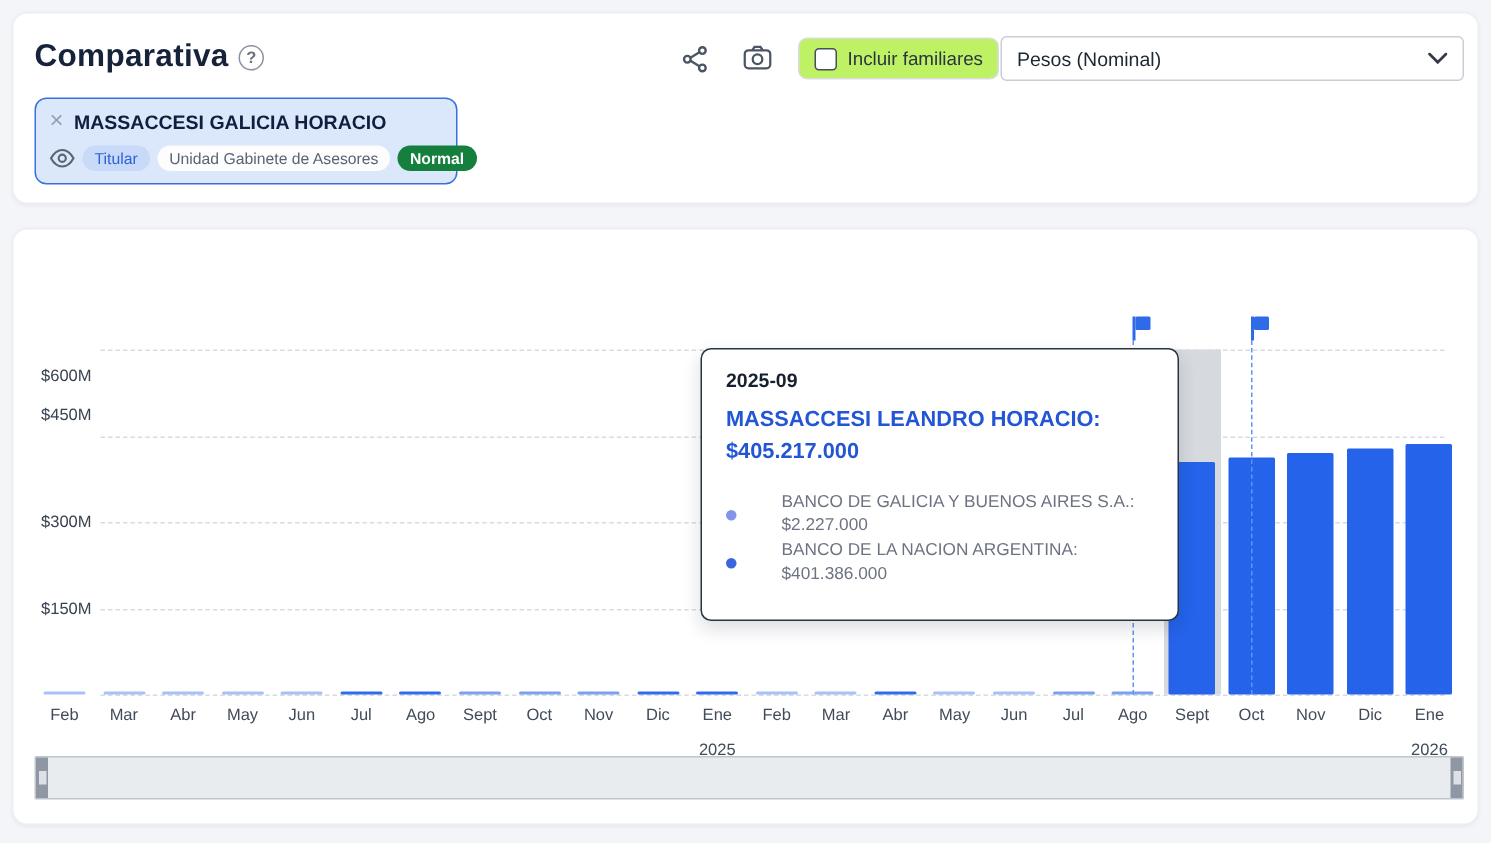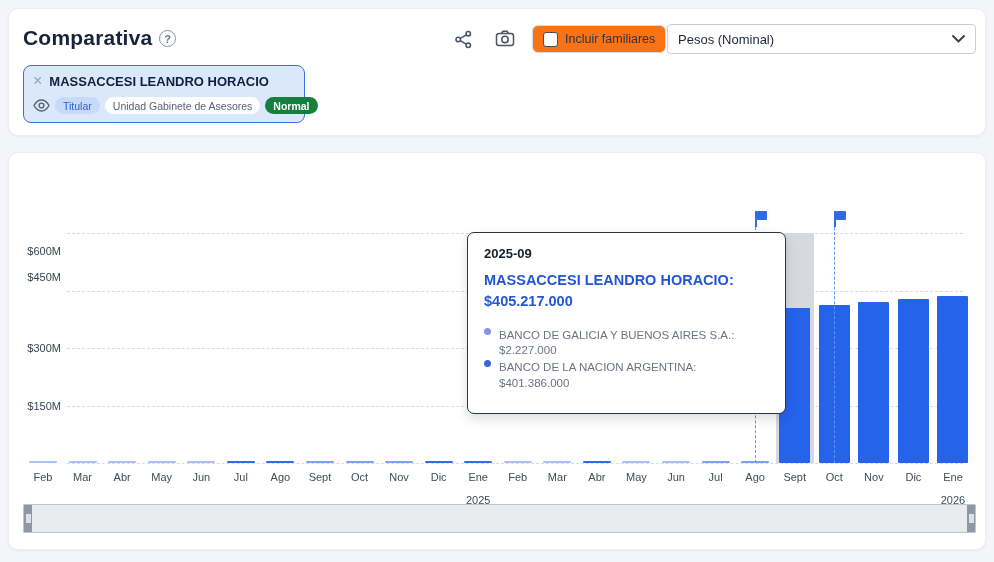--- a/index.html
+++ b/index.html
@@ -29,21 +29,21 @@
     cursor: pointer;
   }
   .hdr-icon { position: absolute; color: #4b5563; cursor: pointer; }
   #share-icon { left: 445px; top: 21px; }
   #camera-icon { left: 486px; top: 20px; }
 
   .family-box {
     position: absolute; left: 523px; top: 16px; height: 28px;
     border: 1px solid #d8dce2; border-radius: 6px;
     display: flex; align-items: center; gap: 7px; padding: 0 10px;
-    background: #f97316; cursor: pointer;
+    background: #bef264; cursor: pointer;
   }
   .checkbox {
     width: 15px; height: 15px; border: 1.6px solid #444e5c; border-radius: 3px; background: #fff;
   }
   .family-label { font-size: 12.5px; color: #2b3442; }
 
   .currency-select {
     position: absolute; left: 658px; top: 15px; width: 309px; height: 30px;
     border: 1px solid #c9ced6; border-radius: 4px; background: #fff;
     display: flex; align-items: center; justify-content: space-between;
@@ -80,21 +80,21 @@
   .month-label .year { margin-top: 11px; }
 
   .tooltip {
     position: absolute; left: 458px; top: 79px; width: 319px; min-height: 182px;
     background: #ffffff; border: 1px solid #2a3342; border-radius: 7px;
     box-shadow: 0 5px 12px rgba(15,23,42,.14); z-index: 5;
     padding: 13px 16px 12px 16px;
   }
   .tt-period { font-size: 13px; font-weight: bold; color: #17202e; margin-bottom: 9px; }
   .tt-total { font-size: 14.5px; font-weight: bold; color: #2356d4; line-height: 1.45; margin-bottom: 16px; }
-  .tt-item { display: flex; margin-bottom: 2px; }
+  .tt-item { display: flex; align-items: center; margin-bottom: 2px; gap: 22px; }
   .tt-dot { width: 7px; height: 7px; border-radius: 50%; margin-right: 8px; flex-shrink: 0; }
   .tt-text { font-size: 11.5px; color: #6d7380; line-height: 1.32; }
 
   .navigator {
     position: absolute; left: 14px; top: 351px; width: 953px; height: 29px;
     background: #e8ecef; border: 1px solid #bfc5cc; border-radius: 1px; cursor: pointer;
   }
   .nav-handle { position: absolute; top: 0; width: 8px; height: 27px; background: #8e97a3; cursor: ew-resize; }
   .nav-handle::after { content: ""; position: absolute; left: 1.5px; top: 9px; width: 5px; height: 9px; background: #dde1e6; }
   #nav-handle-left { left: 0; }
@@ -134,21 +134,21 @@
     <span class="chevron">
       <svg width="13" height="8" viewBox="0 0 13 8" fill="none" stroke="#333a45" stroke-width="1.8" stroke-linecap="round">
         <polyline points="1,1 6.5,6.5 12,1"></polyline>
       </svg>
     </span>
   </div>
 
   <div class="person-chip">
     <div class="chip-row1">
       <span class="chip-close">×</span>
-      <span class="chip-name">MASSACCESI LEANDRO HORACIO</span>
+      <span class="chip-name">MASSACCESI GALICIA HORACIO</span>
     </div>
     <div class="chip-row2">
       <span class="eye-icon">
         <svg width="17" height="13" viewBox="0 0 17 13" fill="none" stroke="#5a6472" stroke-width="1.4">
           <path d="M1 6.5 C3.2 2.5, 6 1, 8.5 1 C11 1, 13.8 2.5, 16 6.5 C13.8 10.5, 11 12, 8.5 12 C6 12, 3.2 10.5, 1 6.5 Z"></path>
           <circle cx="8.5" cy="6.5" r="2.4"></circle>
         </svg>
       </span>
       <span class="pill pill-role">Titular</span>
       <span class="pill pill-office">Unidad Gabinete de Asesores</span>

